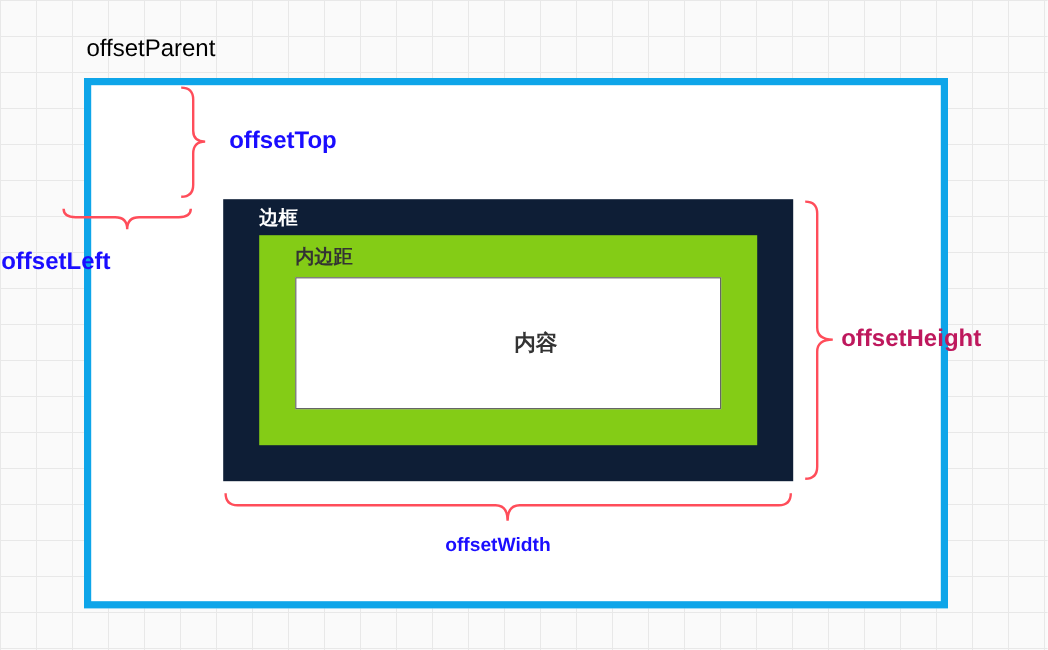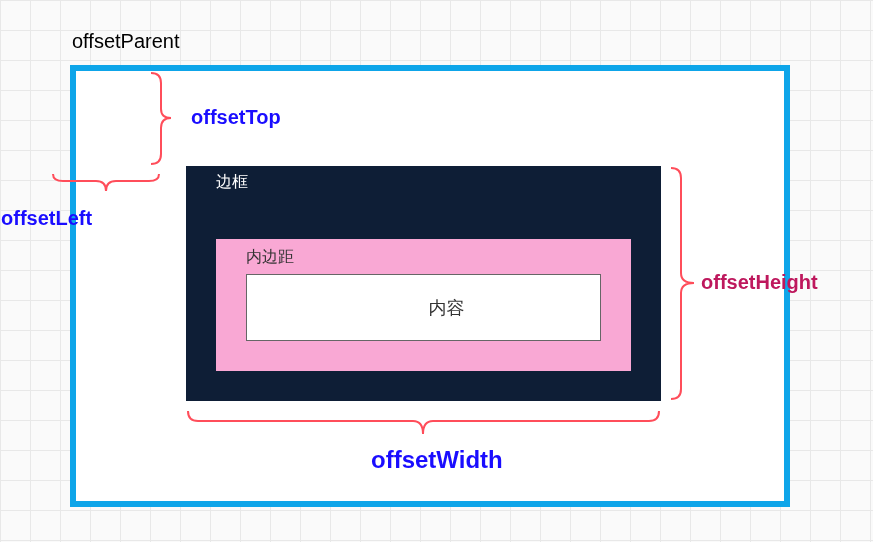--- a/index.html
+++ b/index.html
@@ -35,38 +35,38 @@
       background: #fff;
     }
     
     .border-box {
       position: absolute;
       top: 95px;
       left: 110px;
       width: 475px;
       height: 235px;
       background-color: #0e1e36;
+      font-weight: bold;
     }
     
     .border-label {
       position: absolute;
       top: 6px;
       left: 30px;
       color: #fff;
       font-size: 16px;
     }
     
     .padding-box {
       position: absolute;
       top: 30px;
       left: 30px;
       right: 30px;
       bottom: 30px;
-      background-color: #f9a8d4;
-      margin-top: 43px;
+      background-color: #84cc16;
     }
     
     .padding-label {
       position: absolute;
       top: 8px;
       left: 30px;
       color: #333;
       font-size: 16px;
     }
     
@@ -166,21 +166,21 @@
     .brace-bottom svg {
       width: 100%;
       height: 100%;
     }
     
     .label-bottom {
       position: absolute;
       top: 375px;
       left: 295px;
       color: #1a0dff;
-      font-size: 24px;
+      font-size: 16px;
       font-weight: bold;
     }
   </style>
 </head>
 <body>
 
 <div class="title-label">offsetParent</div>
 
 <div class="outer-box">
 

